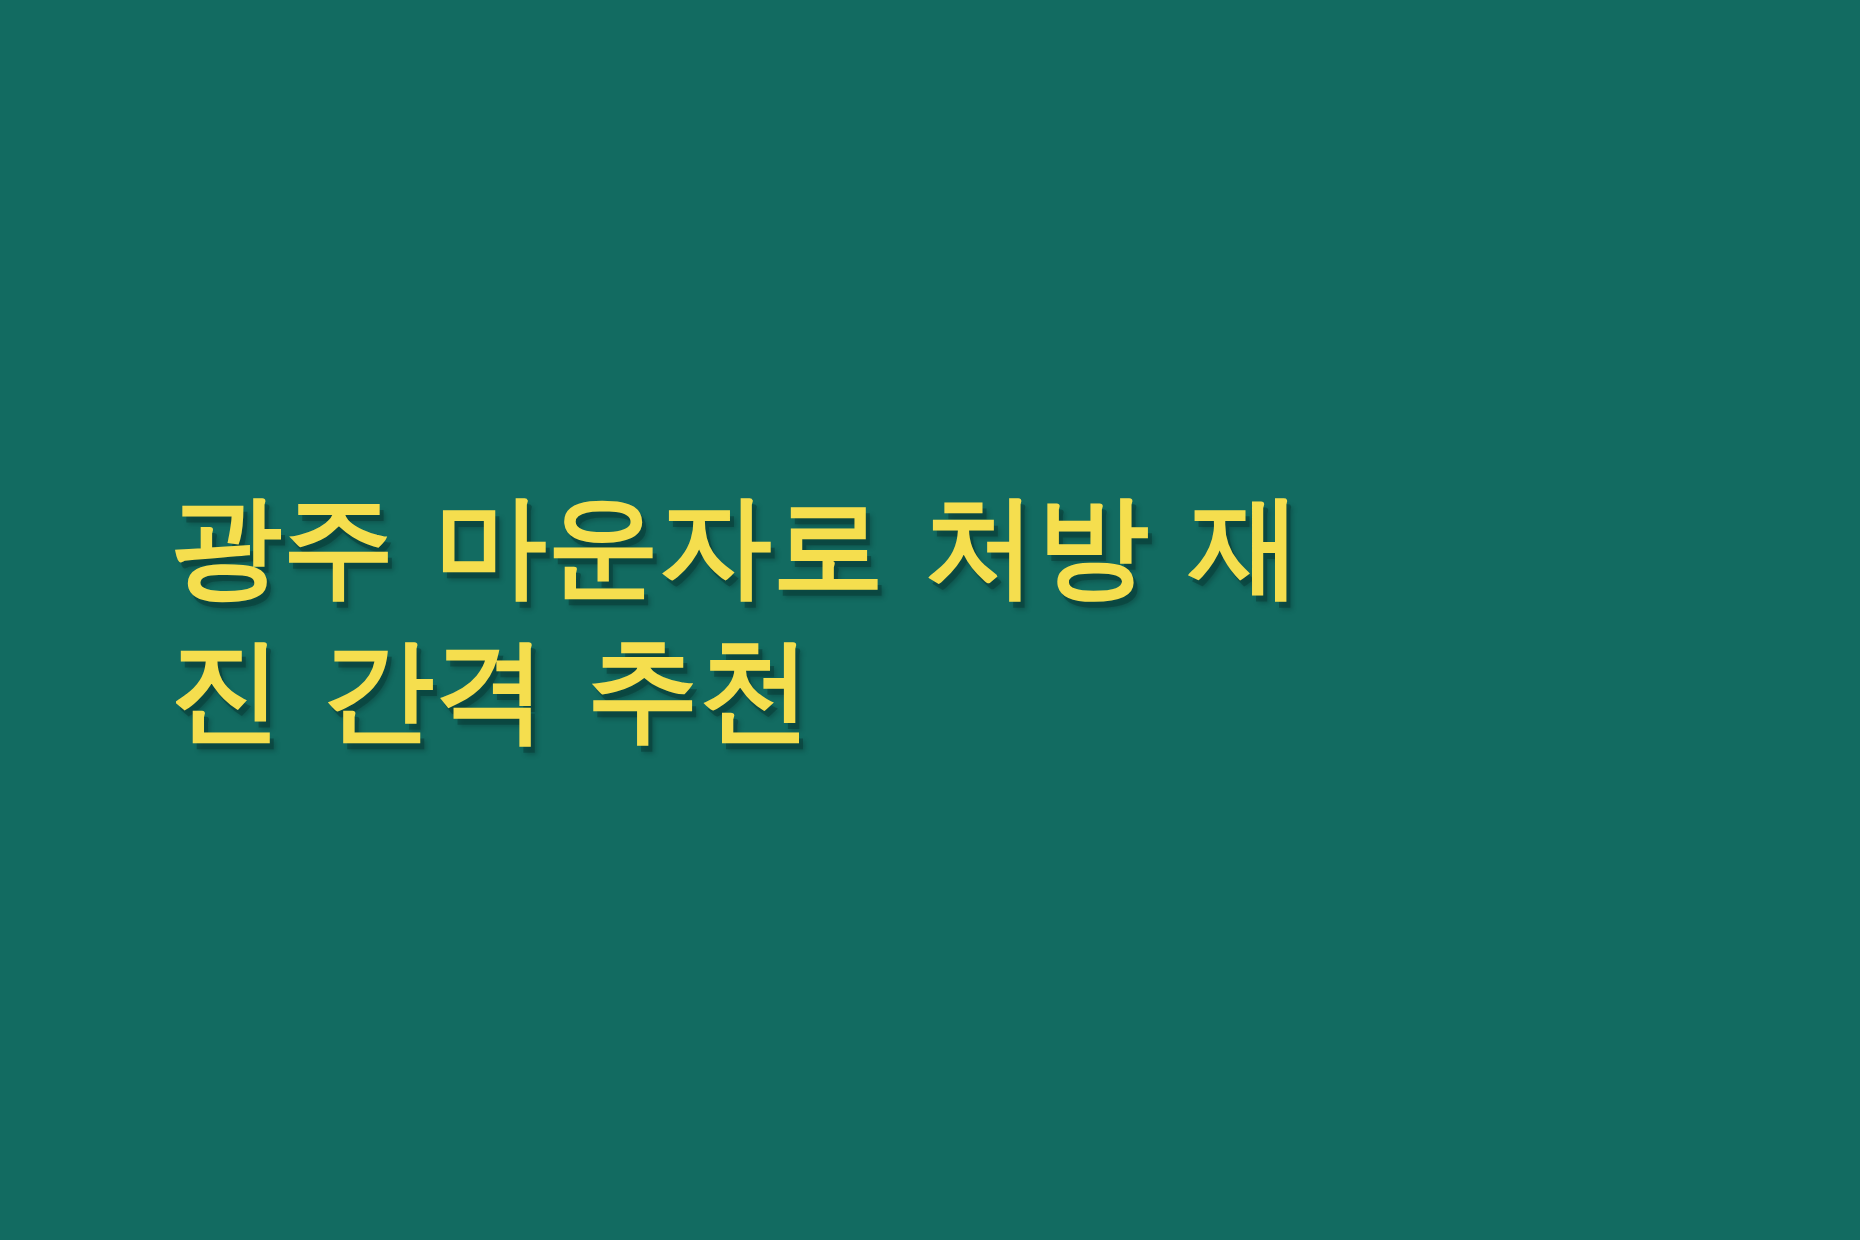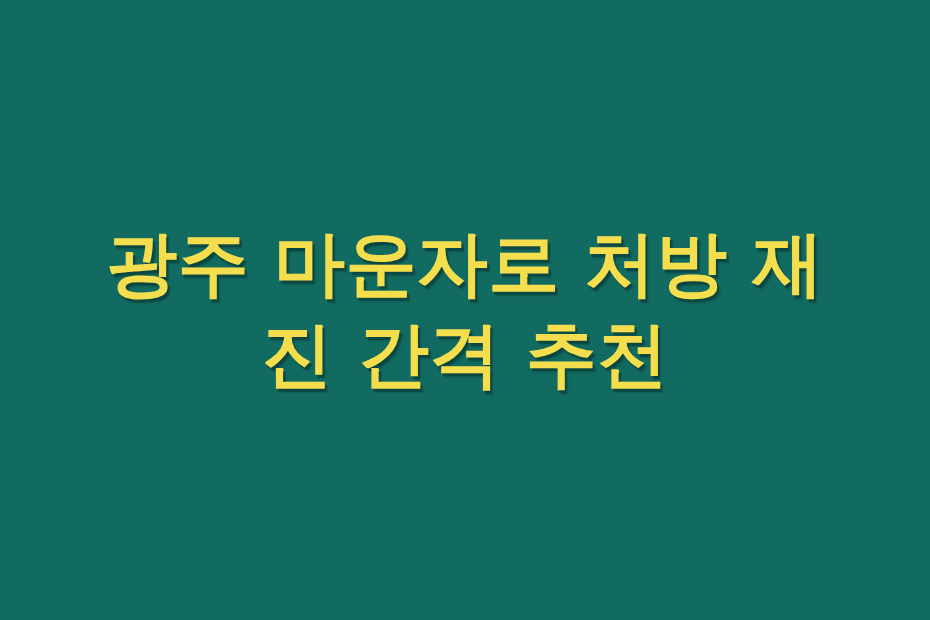--- a/index.html
+++ b/index.html
@@ -24,24 +24,23 @@
     align-items: center;
     justify-content: center;
     background: #126b61;
   }
 
   #headline {
     display: block;
     width: 760px;
     margin: 0;
     padding: 0;
-    text-align: center;
     font-family: "DejaVu Sans", "Liberation Sans", sans-serif;
     font-weight: 700;
-    font-size: 71px;
+    font-size: 56px;
     line-height: 1.28;
     letter-spacing: 0.005em;
     color: #f5de4e;
     text-shadow:
       2px 3px 0 rgba(10, 60, 54, 0.55),
       3px 4px 2px rgba(8, 50, 45, 0.35);
     white-space: pre-line;
     word-break: keep-all;
   }
 </style>

